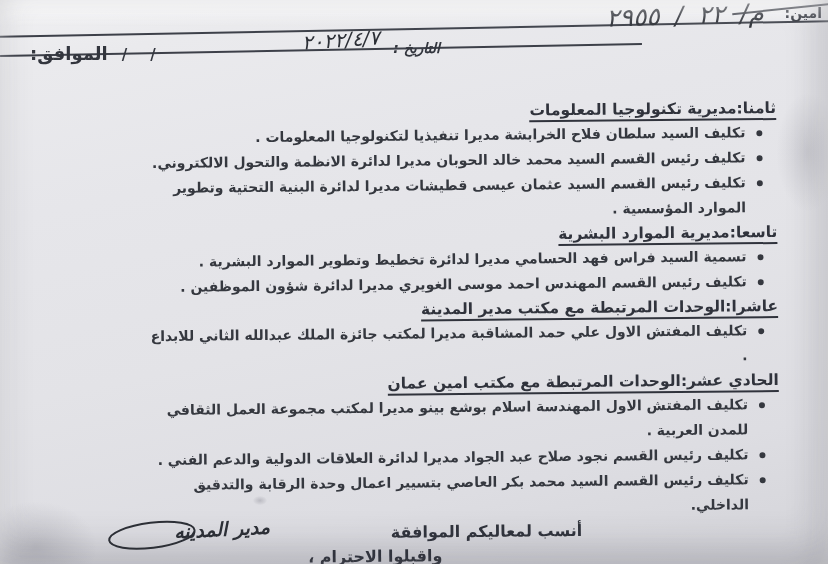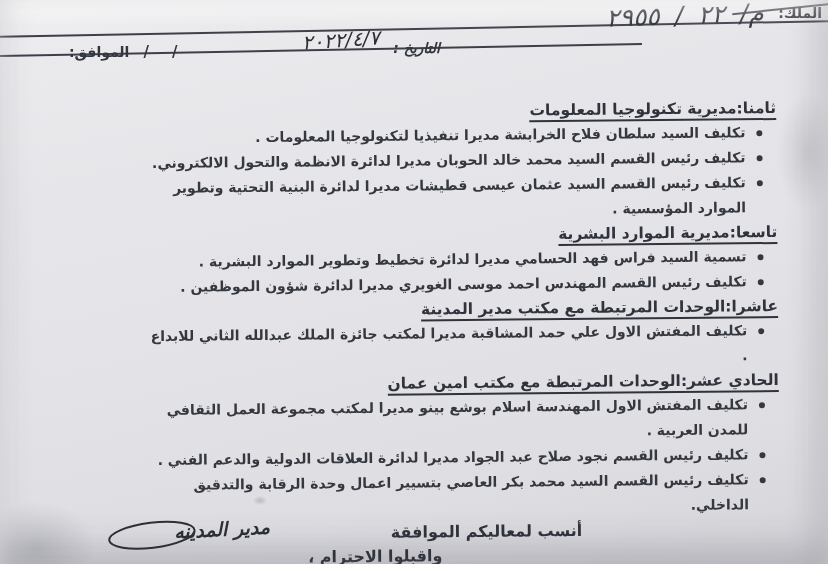--- a/index.html
+++ b/index.html
@@ -30,21 +30,21 @@
   .rule-corner{top:8px;right:-4px;width:100px;height:1.8px;transform:rotate(-6deg);}
 
   
   .printed{position:absolute;font-size:14px;font-weight:bold;color:#33363e;white-space:nowrap;}
   .hand{position:absolute;font-style:italic;color:#2c2f36;white-space:nowrap;}
   .number-label{top:5px;right:6px;}
   .number-value{top:1px;right:64px;font-size:25px;letter-spacing:2px;word-spacing:7px;transform:rotate(-2deg);}
   .date-label{top:40px;right:388px;font-style:italic;}
   .date-value{top:28px;right:448px;font-size:20px;letter-spacing:1px;transform:rotate(-4deg);direction:ltr;unicode-bidi:isolate;}
   .muwafiq{position:absolute;top:43px;left:30px;display:flex;flex-direction:row-reverse;gap:14px;align-items:baseline;}
-  .muwafiq .printed-inline{font-size:14px;font-weight:bold;color:#33363e;margin-left:39px;}
+  .muwafiq .printed-inline{font-size:18px;font-weight:bold;color:#33363e;}
   .muwafiq .slashes{font-size:15px;font-weight:bold;letter-spacing:9px;color:#33363e;}
 
   
   .body{position:absolute;top:96px;right:52px;width:628px;direction:rtl;text-align:right;
     transform:rotate(-0.55deg);transform-origin:top right;}
   h2{margin:0;font-size:15.5px;font-weight:bold;line-height:24px;color:#30333c;}
   h2 .u{border-bottom:2.2px solid #30333c;padding-bottom:1px;}
   .li{display:flex;gap:11px;line-height:25px;font-size:14px;font-weight:bold;color:#35383f;padding-right:14px;}
   .dot{flex:0 0 auto;width:6px;height:6px;border-radius:50%;background:#35383f;margin-top:10px;}
   .li .t{flex:1;}
@@ -62,21 +62,21 @@
 <body>
 
 <div class="page">
 
   <div class="top-band"></div>
 
   <div class="rule rule-corner"></div>
   <div class="rule rule-a"></div>
   <div class="rule rule-b"></div>
 
-  <span class="printed number-label">الملك:</span>
+  <span class="printed number-label">امين:</span>
   <span class="hand number-value">م/ ٢٢ / ٢٩٥٥</span>
 
   <span class="printed date-label">التاريخ :</span>
   <span class="hand date-value">٢٠٢٢/٤/٧</span>
 
   <div class="muwafiq">
     <span class="printed-inline">الموافق:</span>
     <span class="slashes">/    /</span>
   </div>
 

